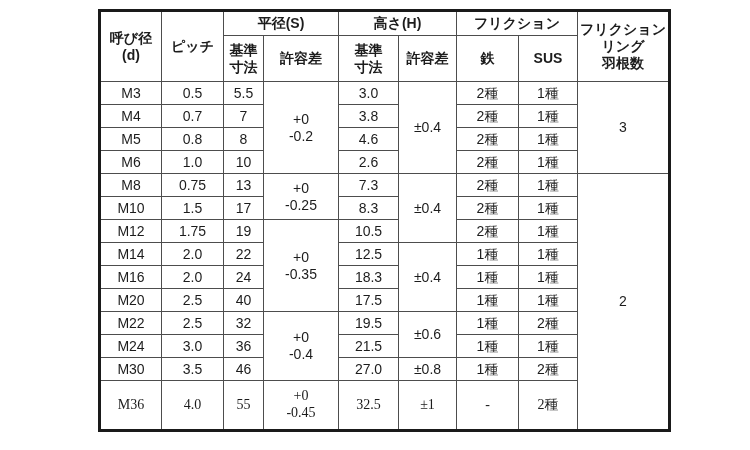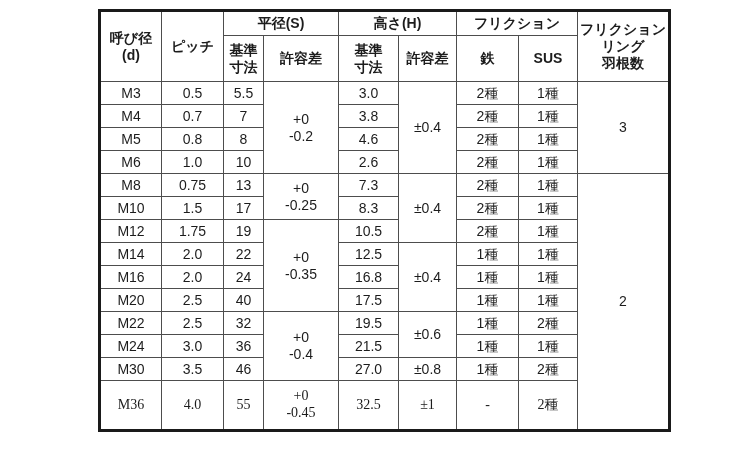--- a/index.html
+++ b/index.html
@@ -149,21 +149,21 @@
         <td>22</td>
         <td>12.5</td>
         <td rowspan="3">±0.4</td>
         <td>1種</td>
         <td>1種</td>
       </tr>
       <tr class="dr">
         <td>M16</td>
         <td>2.0</td>
         <td>24</td>
-        <td>16.8</td>
+        <td>18.3</td>
         <td>1種</td>
         <td>1種</td>
       </tr>
       <tr class="dr">
         <td>M20</td>
         <td>2.5</td>
         <td>40</td>
         <td>17.5</td>
         <td>1種</td>
         <td>1種</td>

